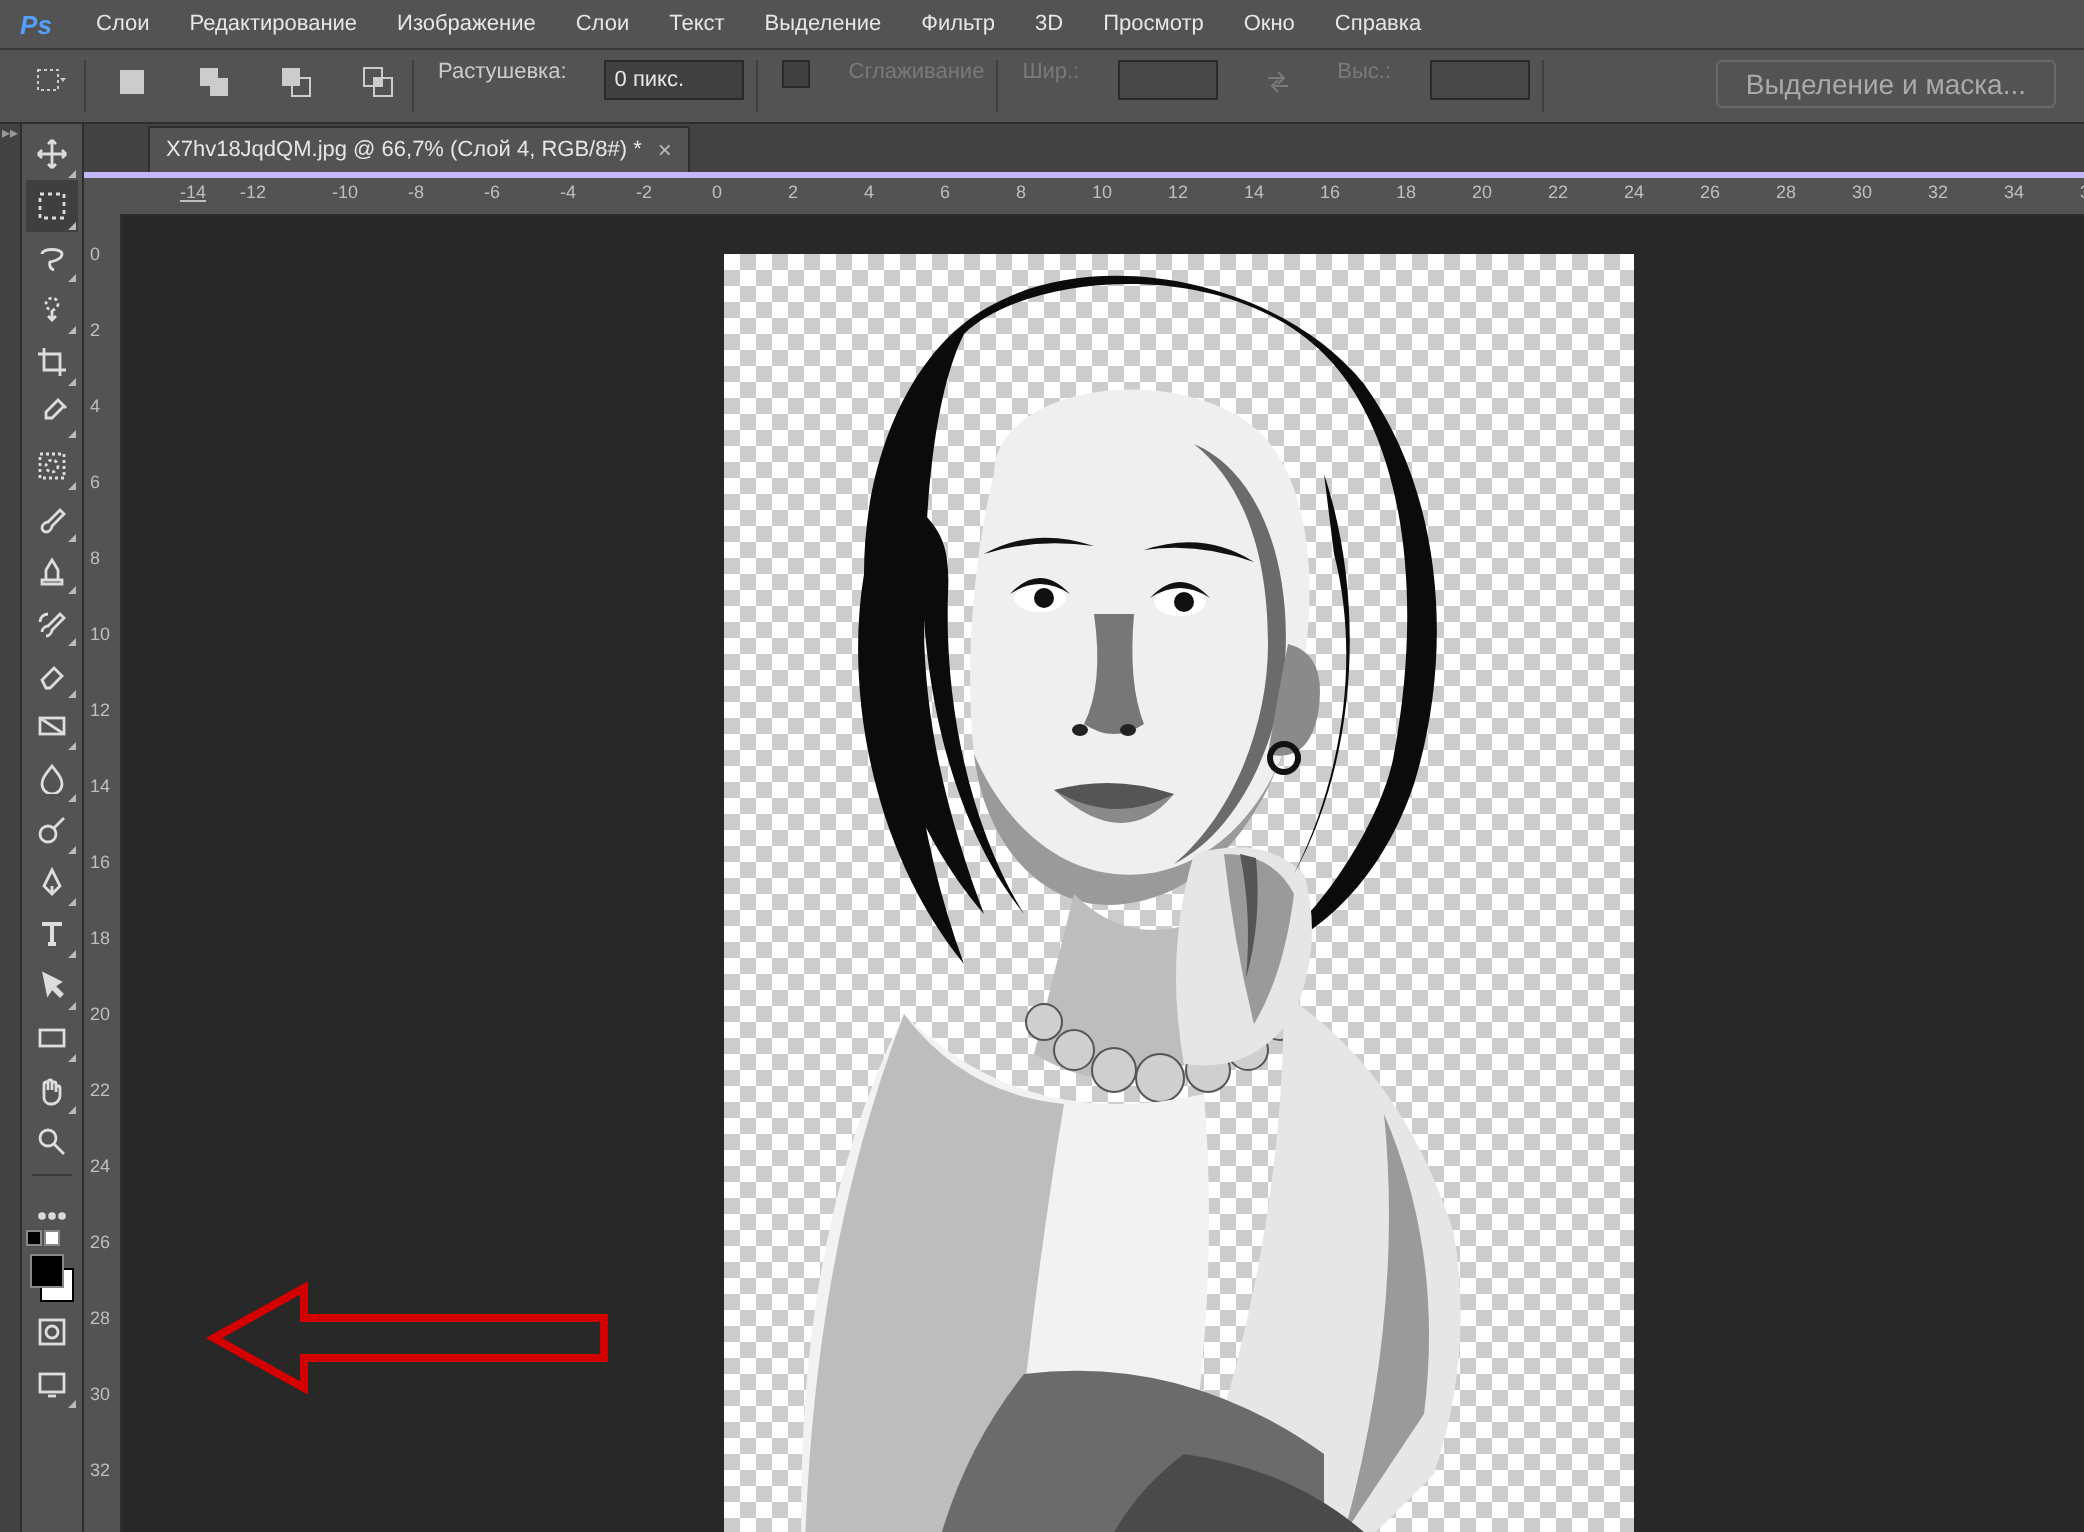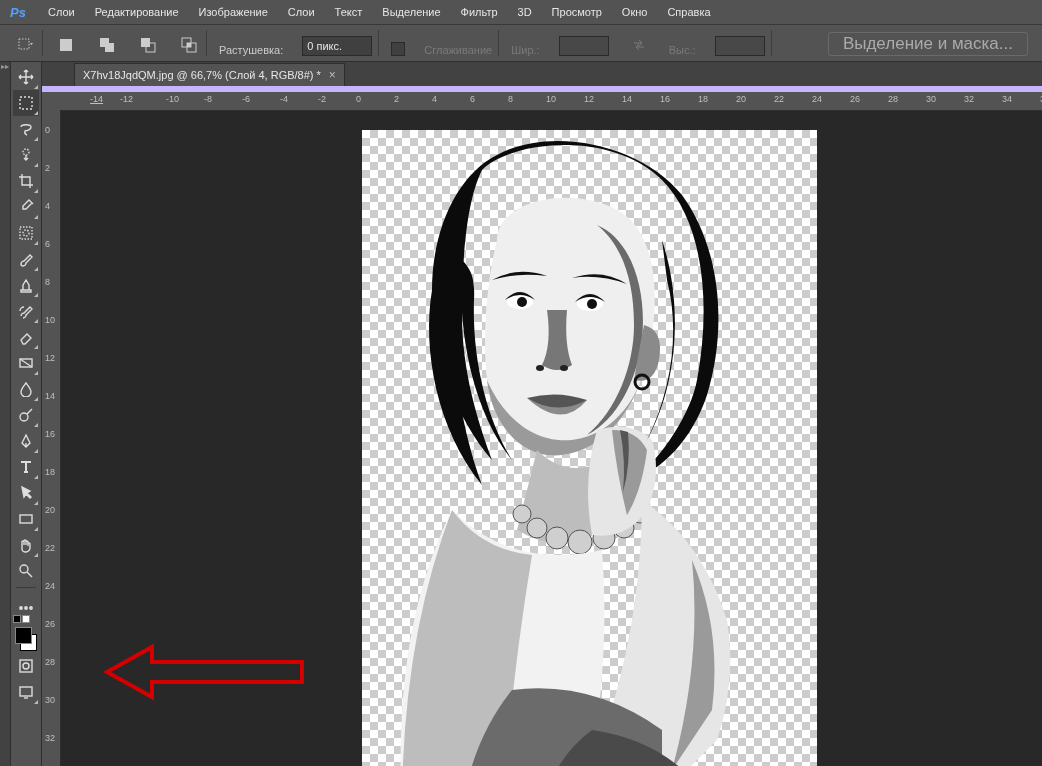--- a/index.html
+++ b/index.html
@@ -1,34 +1,34 @@
 <!DOCTYPE html>
 <html><head>
 <meta charset="utf-8">
 <style>
 html,body{margin:0;padding:0;width:1042px;height:766px;overflow:hidden;font-family:Tahoma,Arial,sans-serif;font-size:11px;color:#e6e6e6;background:#535353}
 .menubar{height:24px;background:#535353;display:flex;align-items:center;padding:0 6px;border-bottom:1px solid #383838}
 .logo{width:24px;height:18px;color:#54a0ff;font-weight:bold;font-size:13px;font-style:italic;display:flex;align-items:center;justify-content:center;margin-right:8px}
 .menu-item{padding:0 10px;height:24px;display:flex;align-items:center;cursor:default}
 .optbar{height:36px;background:#535353;display:flex;align-items:center;padding:0 8px;border-bottom:1px solid #2e2e2e;gap:6px}
-.optgroup{display:flex;align-items:flex-end;gap:19px;padding:0 6px;border-right:1px solid #3e3e3e;height:26px}
+.optgroup{display:flex;align-items:flex-start;gap:19px;padding:0 6px;border-right:1px solid #3e3e3e;height:26px}
 .optgroup:last-child{border-right:none;margin-left:auto}
 .ico-btn{width:22px;height:22px;display:flex;align-items:center;justify-content:center;color:#ccc}
 .ico-btn svg{width:16px;height:16px}
 .opt-label{color:#ccc;font-size:11px}
 .opt-label.disabled{color:#7a7a7a}
 .opt-input{background:#404040;border:1px solid #2a2a2a;color:#e6e6e6;height:18px;width:60px;padding:0 4px;font-size:11px}
 .opt-input.disabled{background:#484848;color:#7a7a7a}
 .opt-select{background:#404040;border:1px solid #2a2a2a;color:#e6e6e6;height:20px;width:96px;font-size:11px}
 .opt-check{width:12px;height:12px;border:1px solid #2a2a2a;background:#404040}
-.opt-button{background:#535353;border:1px solid #6a6a6a;border-radius:3px;height:22px;padding:0 14px;color:#aaa;display:flex;align-items:center;font-size:17px}
+.opt-button{background:#535353;border:1px solid #6a6a6a;border-radius:3px;height:22px;padding:0 14px;color:#aaa;display:flex;align-items:center;font-size:14px}
 .workspace{display:flex;height:calc(766px - 24px - 36px)}
 .colgutter{width:10px;background:#424242;border-right:1px solid #2e2e2e;display:flex;flex-direction:column}
 .colgutter .exp{height:12px;color:#999;font-size:8px;text-align:center}
-.tabstrip{height:24px;background:#424242;display:flex;align-items:flex-end;padding-left:32px;border-bottom:6px solid #c4b5fd}
+.tabstrip{height:24px;background:#424242;display:flex;align-items:flex-end;padding-left:32px;border-bottom:3px solid #c4b5fd}
 .doctab{background:#535353;border:1px solid #2e2e2e;border-bottom:none;height:22px;display:flex;align-items:center;padding:0 8px;gap:8px;font-size:11px;color:#e6e6e6}
 .doctab .close{color:#bbb;font-size:12px}
 .docarea{flex:1;display:flex;flex-direction:column;background:#424242}
 .canvaswrap{flex:1;position:relative;background:#282828;overflow:hidden}
 .ruler-h{position:absolute;left:18px;right:0;top:0;height:18px;background:#535353;border-bottom:1px solid #2e2e2e;display:flex;color:#bfbfbf;font-size:9px;overflow:hidden}
 .ruler-h .tick{position:absolute;top:2px}
 .ruler-v{position:absolute;left:0;top:18px;bottom:0;width:18px;background:#535353;border-right:1px solid #2e2e2e;color:#bfbfbf;font-size:9px}
 .ruler-v .tick{position:absolute;left:3px}
 .ruler-corner{position:absolute;left:0;top:0;width:18px;height:18px;background:#535353;border-right:1px solid #2e2e2e;border-bottom:1px solid #2e2e2e}
 .canvas{position:absolute;left:320px;top:38px;width:455px;height:680px;background:#fff}

